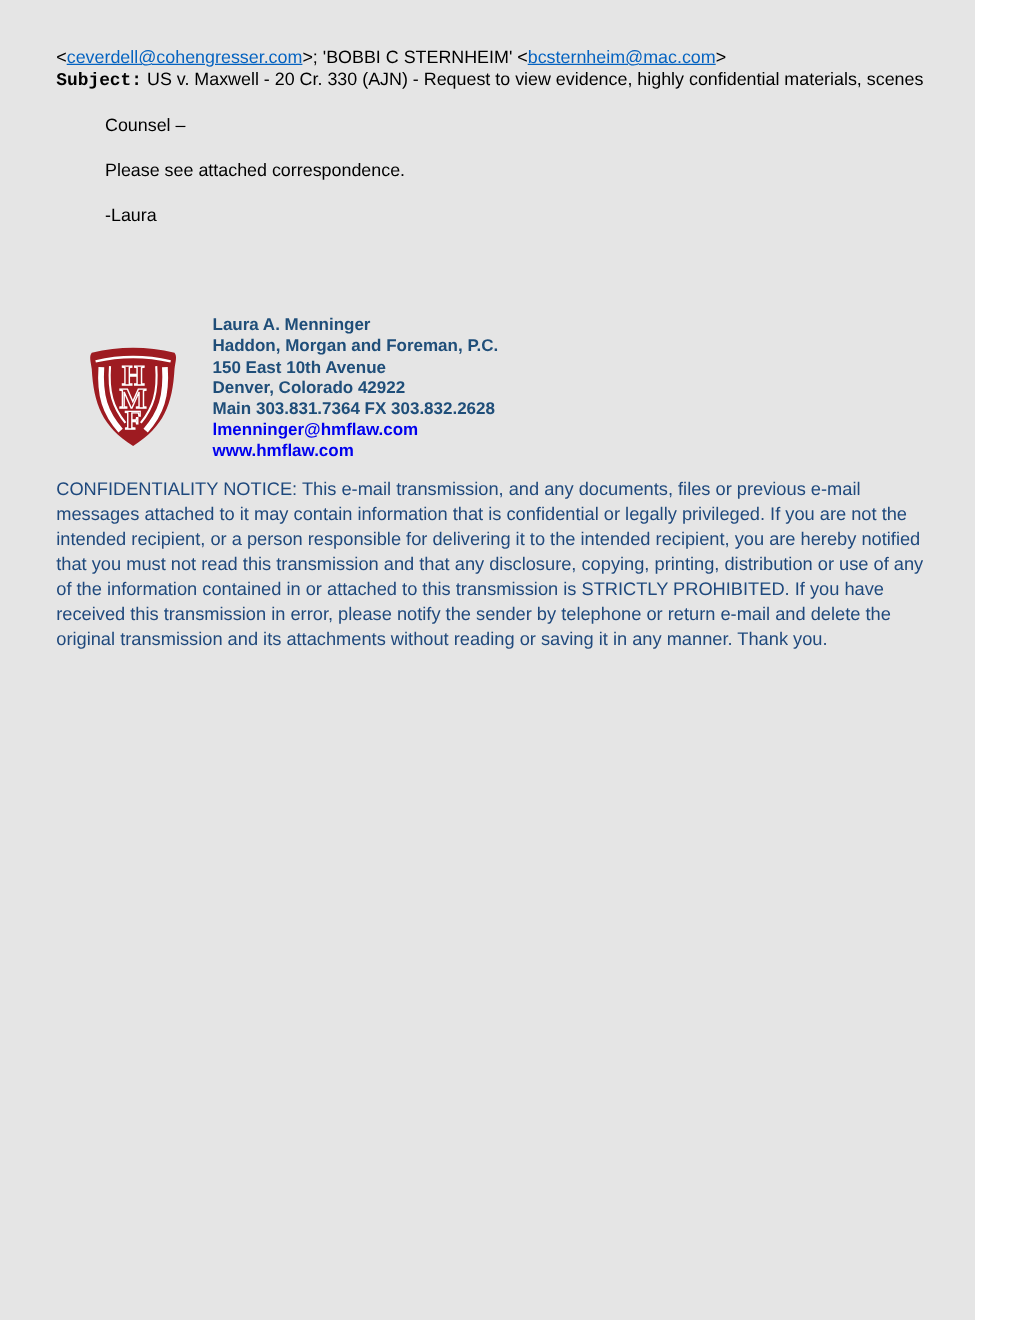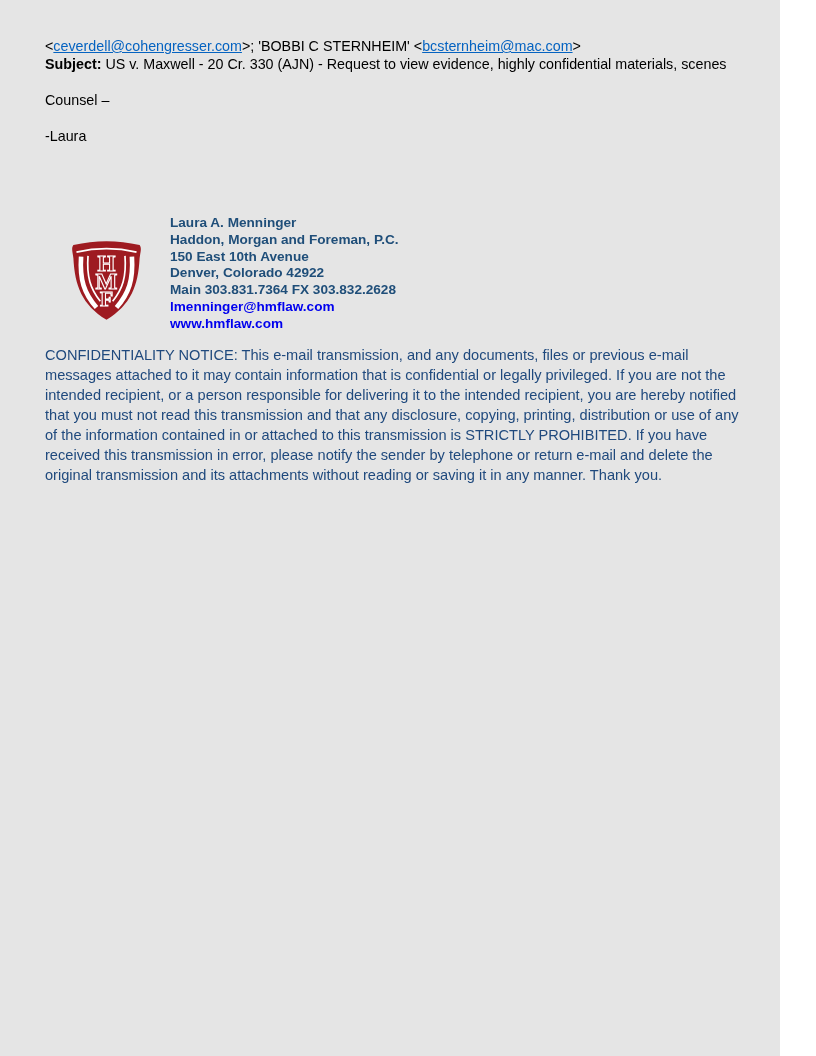--- a/index.html
+++ b/index.html
@@ -22,22 +22,22 @@
   .line {
     font-size: 14.3px;
     line-height: 18px;
     white-space: pre-wrap;
   }
   .email-link {
     color: #0563C1;
     text-decoration: underline;
     cursor: pointer;
   }
-  .subject-label { font-weight: bold; }
-  .para { margin-top: 18px; }
+  .subject-label { font-weight: bold; font-family: Liberation Mono, monospace; }
+  .para { margin-top: 18px; margin-left: 39px; }
   .sig-row {
     margin-top: 70px;
     display: flex;
     align-items: flex-start;
   }
   .logo-wrap {
     margin-left: 23px;
     margin-top: 20px;
     width: 77px;
     height: 88px;
@@ -68,20 +68,21 @@
 
 <div class="page">
   <div class="content">
 
     <div class="line"><span>&lt;</span><span class="email-link">ceverdell@cohengresser.com</span><span>&gt;; 'BOBBI C STERNHEIM' &lt;</span><span class="email-link">bcsternheim@mac.com</span><span>&gt;</span></div>
 
     <div class="line"><span class="subject-label">Subject:</span><span> US v. Maxwell - 20 Cr. 330 (AJN) - Request to view evidence, highly confidential materials, scenes</span></div>
 
     <div class="line para">Counsel –</div>
 
+    <div class="line para">Please see attached correspondence.</div>
 
     <div class="line para">-Laura</div>
 
     <div class="sig-row">
       <div class="logo-wrap">
         <svg width="77" height="88" viewBox="0 0 100 114" xmlns="http://www.w3.org/2000/svg">
 
           <path d="M 7 13 Q 50 3 93 13 C 96 17 94 22 93 30 C 91 66 82 90 50 110 C 18 90 9 66 7 30 C 6 22 4 17 7 13 Z" fill="#9E1B21"></path>
 
           <path d="M 11 22 Q 50 13 89 22" fill="none" stroke="#ffffff" stroke-width="2.4"></path>

